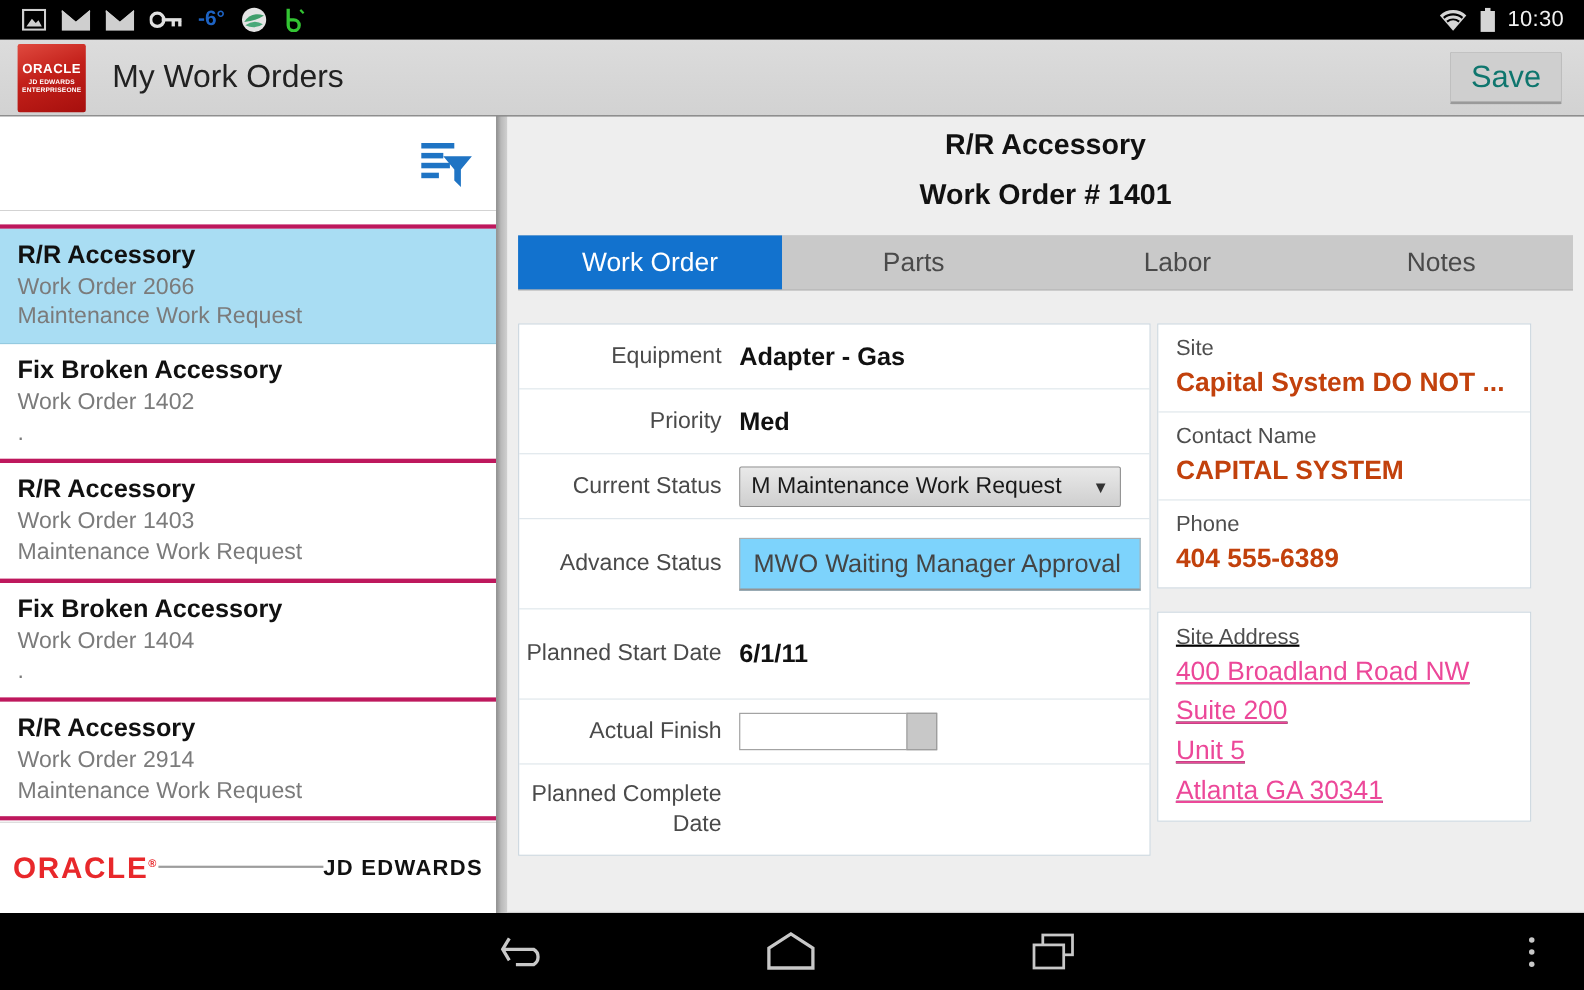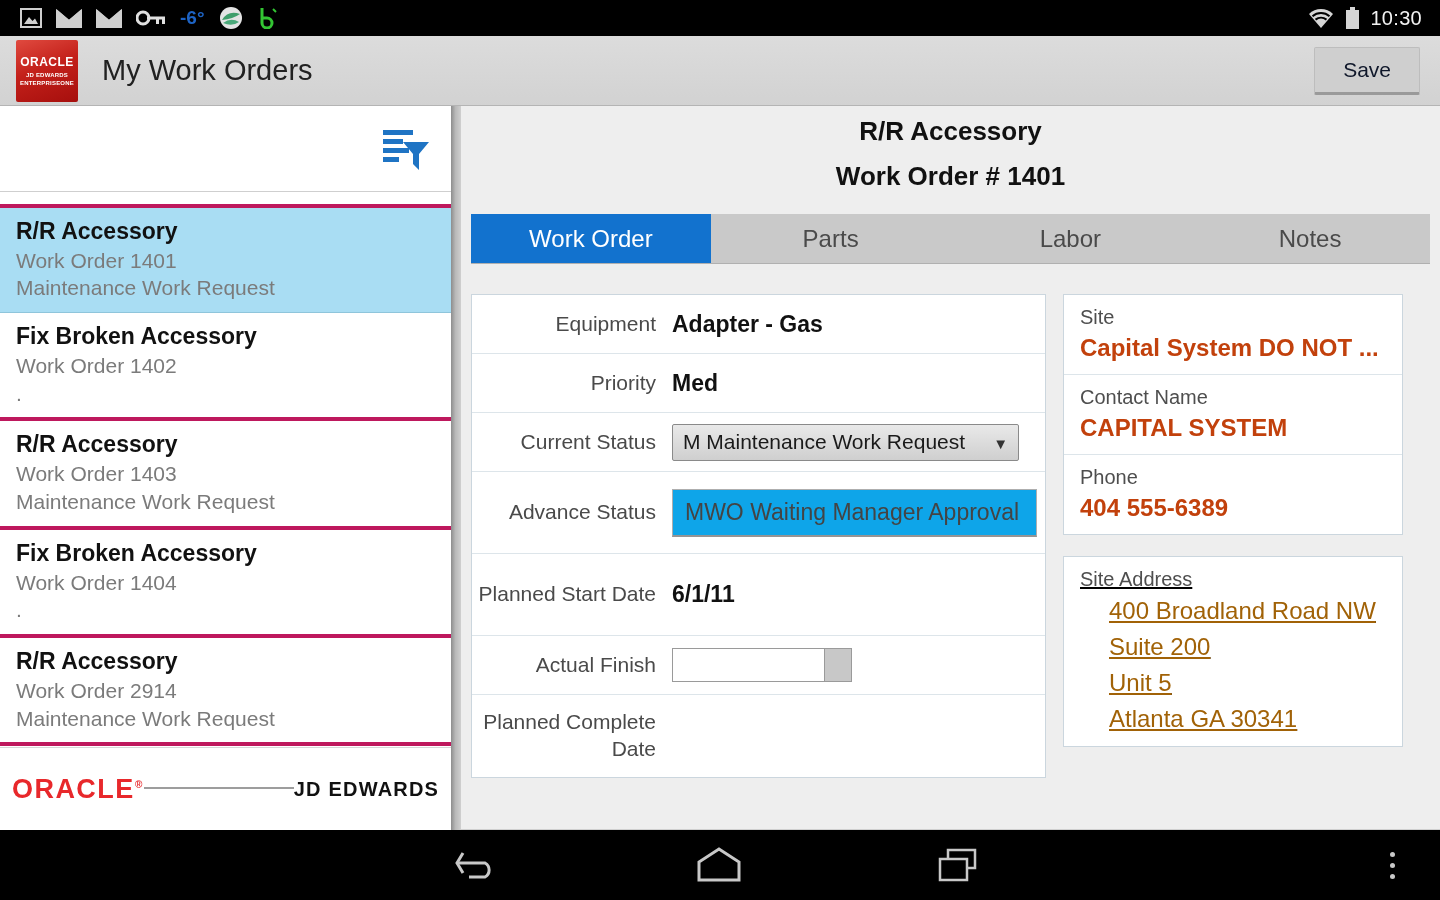--- a/index.html
+++ b/index.html
@@ -32,23 +32,23 @@
     background:linear-gradient(160deg,#e04a3f 0%,#c3201a 45%,#a60f0d 100%);
     display:flex; flex-direction:column; align-items:center; justify-content:center;
     color:#fff; line-height:1;
   }
   .applogo .l1{ font-size:12px; font-weight:bold; letter-spacing:.5px; }
   .applogo .l2{ font-size:6px; font-weight:bold; margin-top:4px; letter-spacing:.2px; }
   .applogo .l3{ font-size:6px; font-weight:bold; margin-top:2px; letter-spacing:.2px; }
   .apptitle{ margin-left:24px; font-size:29px; color:#212121; font-weight:400; }
   .savebtn{
     margin-left:auto; margin-right:20px;
-    min-width:82px; height:48px; padding:0 28px;
+    min-width:82px; height:48px; padding:0 18px;
     background:#cfcfcf; border:1px solid #bdbdbd; border-bottom:3px solid #9a9a9a;
-    color:#0f172a; font-size:21px; border-radius:2px; cursor:pointer;
+    color:#0f766e; font-size:28px; border-radius:2px; cursor:pointer;
     font-family:"Liberation Sans", sans-serif;
   }
 
   
   .content{ position:absolute; left:0; top:106px; width:1440px; height:724px; background:#bfbfbf; }
 
   
   .leftpanel{
     position:absolute; left:0; top:0; width:451px; height:724px;
     background:#ffffff; overflow:hidden;
@@ -91,21 +91,21 @@
   .det-h1{ font-size:26px; font-weight:bold; color:#111; }
   .det-h2{ font-size:26px; font-weight:bold; color:#111; margin-top:14px; }
 
   .tabs{ margin:22px 10px 0 10px; display:flex; height:50px; background:#c9c9c9; border-bottom:1px solid #b0b0b0; }
   .tab{
     flex:1; display:flex; align-items:center; justify-content:center;
     font-size:24px; color:#4a4a4a; cursor:pointer; background:#c9c9c9;
   }
   .tab.active{ background:#1272ce; color:#fff; }
 
-  .panes{ position:absolute; left:0; top:188px; width:979px; height:476px; padding:0 10px; display:flex; gap:17px; }
+  .panes{ position:absolute; left:0; top:188px; width:979px; height:476px; padding:0 10px; display:flex; gap:6px; }
   .pane-left{ width:575px; }
   .pane-right{ width:340px; }
 
   .card{ background:#fff; border:1px solid #cbd6de; }
   .card + .card{ margin-top:22px;text-decoration:underline; }
 
   .frow{ display:flex; align-items:center; border-bottom:1px solid #dde5ea; min-height:59px; padding:4px 0; }
   .frow:last-child{ border-bottom:none; }
   .flabel{ width:200px; text-align:right; padding-right:16px; font-size:21px; color:#4a4a4a; line-height:1.28; }
   .fvalue{ flex:1; font-size:23px; font-weight:bold; color:#111; }
@@ -116,42 +116,42 @@
     background:linear-gradient(#e9e9e9,#cfcfcf);
     border:1px solid #8a8a8a; border-radius:2px;
     font-size:21px; color:#1a1a1a; cursor:pointer;
     font-family:"Liberation Sans", sans-serif;
     position:relative; text-align:left;
   }
   .sel-wrap{ position:relative; display:inline-block; }
   .sel-caret{ position:absolute; right:11px; top:11px; font-size:15px; color:#333; pointer-events:none; }
 
   .advbtn{
-    width:365px; height:48px; background:#0ea5e9;
+    width:365px; height:48px; background:#7dd3fc;
     border:1px solid #aeaeae; border-bottom:2px solid #949494;
     font-size:23px; color:#444; cursor:pointer; overflow:hidden;
     white-space:nowrap; text-align:left; padding-left:12px;
     font-family:"Liberation Sans", sans-serif;
   }
   .dateinput{
     width:180px; height:34px; background:#fff; border:1px solid #9a9a9a;
     font-size:20px; padding:0 30px 0 6px;
     font-family:"Liberation Sans", sans-serif;
   }
   .date-wrap{ position:relative; display:inline-block; }
   .date-btn{
     position:absolute; right:0; top:0; width:28px; height:34px;
     background:#c8c8c8; border:1px solid #9a9a9a; cursor:pointer;
   }
 
   .infrow{ padding:9px 0 9px 16px; border-bottom:1px solid #dde5ea; }
   .infrow:last-child{ border-bottom:none; }
   .inf-label{ font-size:20px; color:#4e4e4e; line-height:1.35; }
   .inf-value{ font-size:24px; font-weight:bold; color:#c2410c; line-height:1.42; white-space:nowrap; overflow:hidden; }
-  .addr-link{ display:block; font-size:24px; color:#a16207; text-decoration:underline; line-height:1.5; cursor:pointer;margin-left:29px; }
+  .addr-link{ display:block; font-size:24px; color:#ec4899; text-decoration:underline; line-height:1.5; cursor:pointer; }
 
   .clip-fade{
     position:absolute; left:0; bottom:0; width:979px; height:1px; background:#cfcfcf;
   }
 
   
   .navbar{
     position:absolute; left:0; top:830px; width:1440px; height:70px; background:#000;
     display:flex; align-items:center;
   }
@@ -240,21 +240,21 @@
       </div>
 
       <div class="listwrap">
 
         <div class="list-item li-partial-top">
           <div class="li-sub">Order Reviewed</div>
         </div>
 
         <div class="list-item selected">
           <div class="li-title">R/R Accessory</div>
-          <div class="li-sub">Work Order 1401</div>
+          <div class="li-sub">Work Order 2066</div>
           <div class="li-sub">Maintenance Work Request</div>
         </div>
 
         <div class="list-item">
           <div class="li-title">Fix Broken Accessory</div>
           <div class="li-sub">Work Order 1402</div>
           <div class="li-sub">.</div>
         </div>
 
         <div class="list-item">

